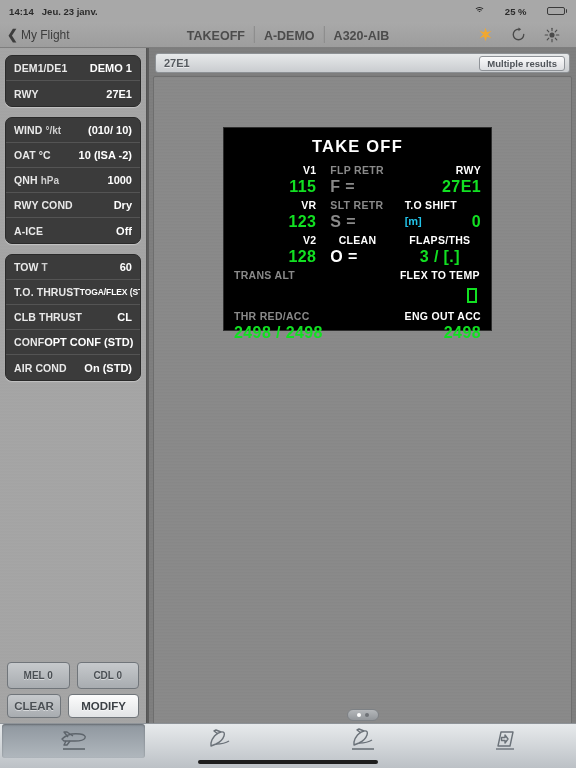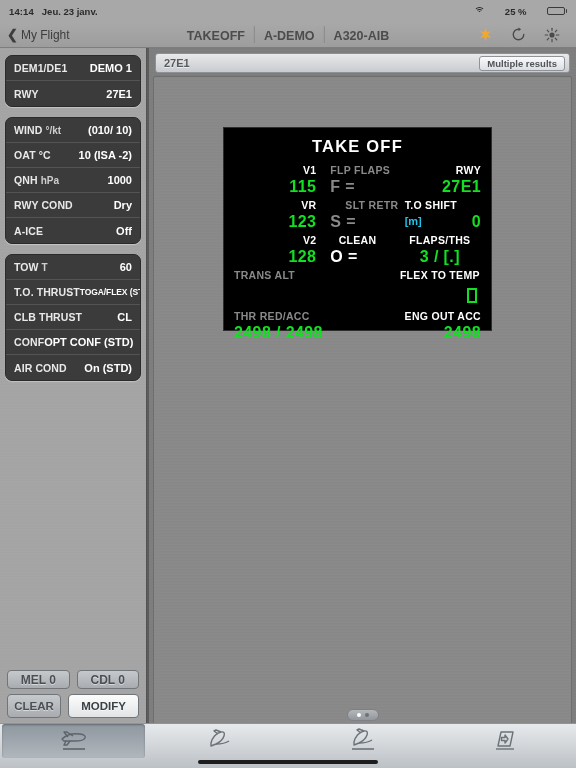--- a/index.html
+++ b/index.html
@@ -99,25 +99,25 @@
   .row .val {
     margin-left: auto; font-size: 11px; font-weight: bold; color: #ffffff;
     white-space: nowrap;
   }
   .row .val.small { font-size: 8.5px; letter-spacing: -0.1px; }
   .sidebar-spacer { flex: 1; }
 
   .btn-row-top { display: flex; gap: 7px; padding: 0 2px 5px 2px; }
   .btn-row-bot { display: flex; gap: 7px; padding: 0 2px 9px 2px; }
   .gbtn {
-    flex: 1; height: 19px; border-radius: 4px;
+    flex: 1; height: 27px; border-radius: 4px;
     background: linear-gradient(#c6c9cc, #a8acb0);
     border: 1px solid #70757a;
     display: flex; align-items: center; justify-content: center;
-    font-size: 12px; font-weight: bold; color: #4a4f54;
+    font-size: 10px; font-weight: bold; color: #4a4f54;
     text-shadow: 0 1px 0 rgba(255,255,255,.5);
   }
   .gbtn.big { height: 24px; font-size: 11.5px; }
   .gbtn.primary {
     background: linear-gradient(#fcfcfc, #e2e4e6);
     color: #3c4146;
   }
   .gbtn.clear { flex: 0 0 54px; }
 
   
@@ -366,42 +366,42 @@
       <div class="main-canvas">
 
         <div class="mcdu">
           <div class="mcdu-title">TAKE OFF</div>
 
           <div class="mcdu-grid">
             <div class="cell cr">
                 <div class="lab">V1</div>
               </div>
             <div class="cell cl" style="padding-left:14px">
-                <div class="lab dim">FLP FLAPS</div>
+                <div class="lab dim">FLP RETR</div>
               </div>
             <div class="cell cr">
                 <div class="lab">RWY</div>
               </div>
 
             <div class="cell cr">
                 <div class="valg">115</div>
               </div>
             <div class="cell cl" style="padding-left:14px">
                 <div class="valgray">F =</div>
               </div>
             <div class="cell cr">
                 <div class="valg">27E1</div>
               </div>
           </div>
 
           <div class="mcdu-grid rowpad">
             <div class="cell cr">
                 <div class="lab">VR</div>
               </div>
-            <div class="cell cl" style="padding-left:29px">
+            <div class="cell cl" style="padding-left:14px">
                 <div class="lab dim">SLT RETR</div>
               </div>
             <div class="cell cl" style="padding-left:6px">
                 <div class="lab">T.O SHIFT</div>
               </div>
 
             <div class="cell cr">
                 <div class="valg">123</div>
               </div>
             <div class="cell cl" style="padding-left:14px">

